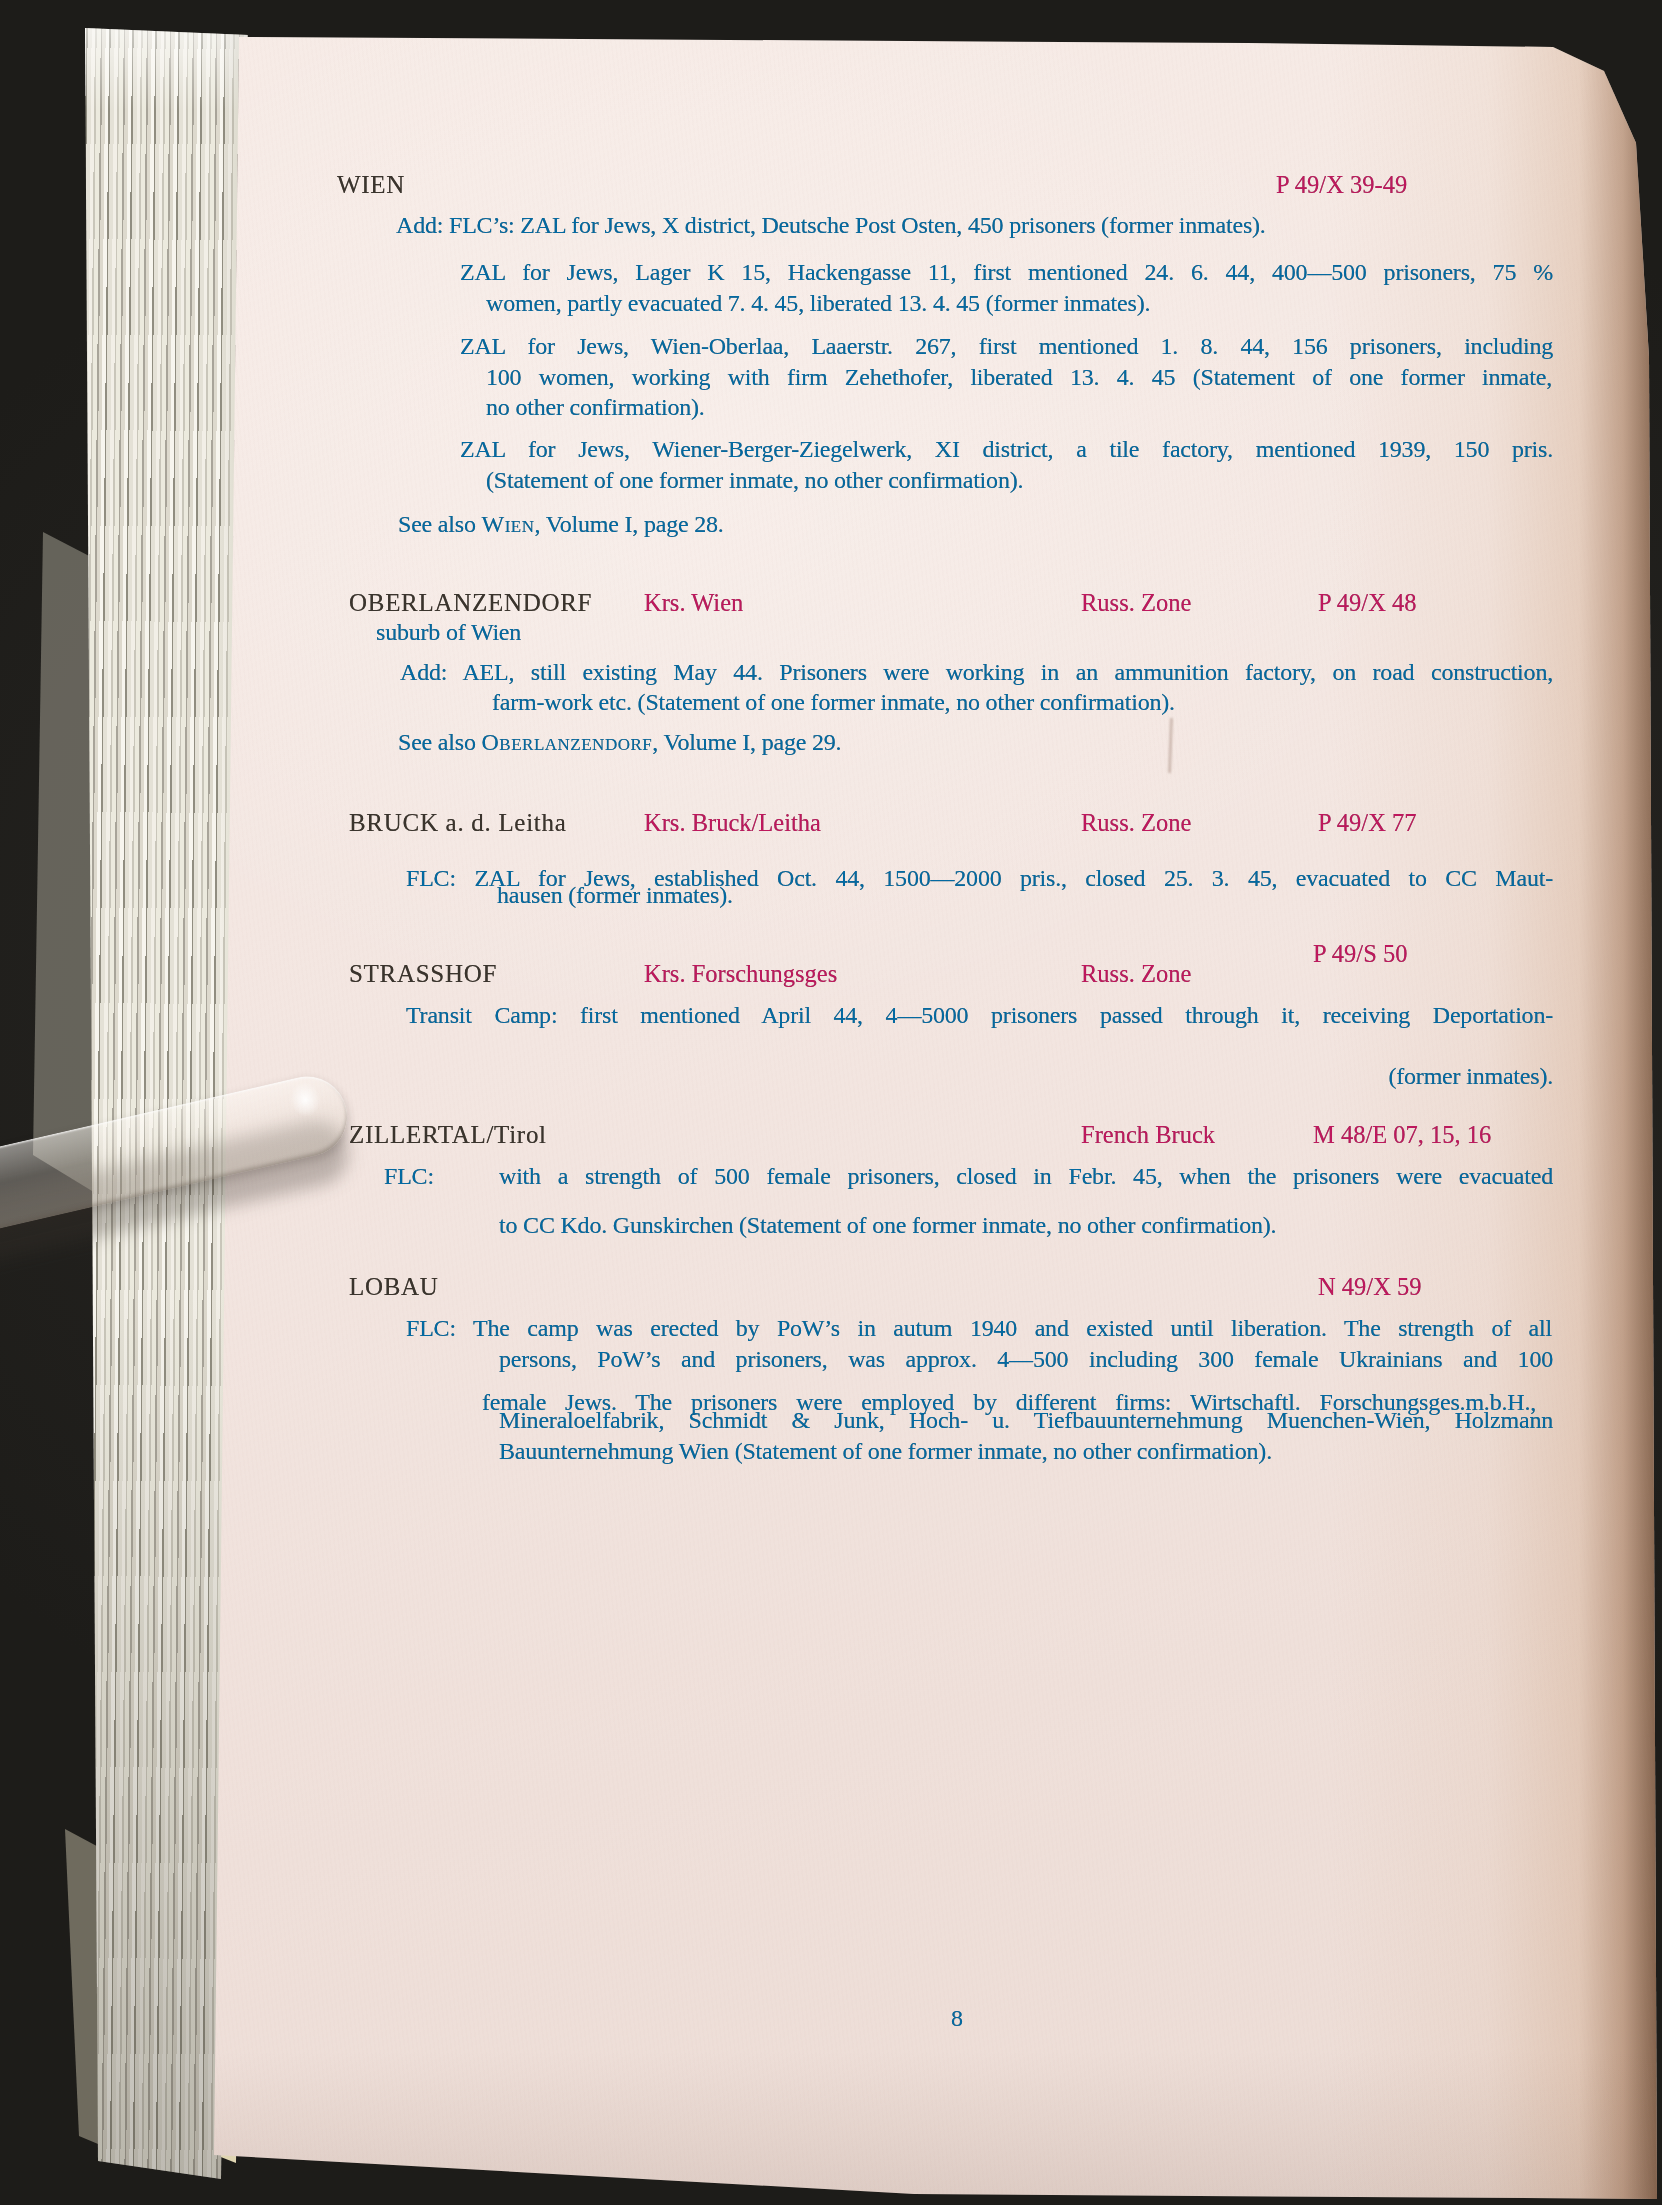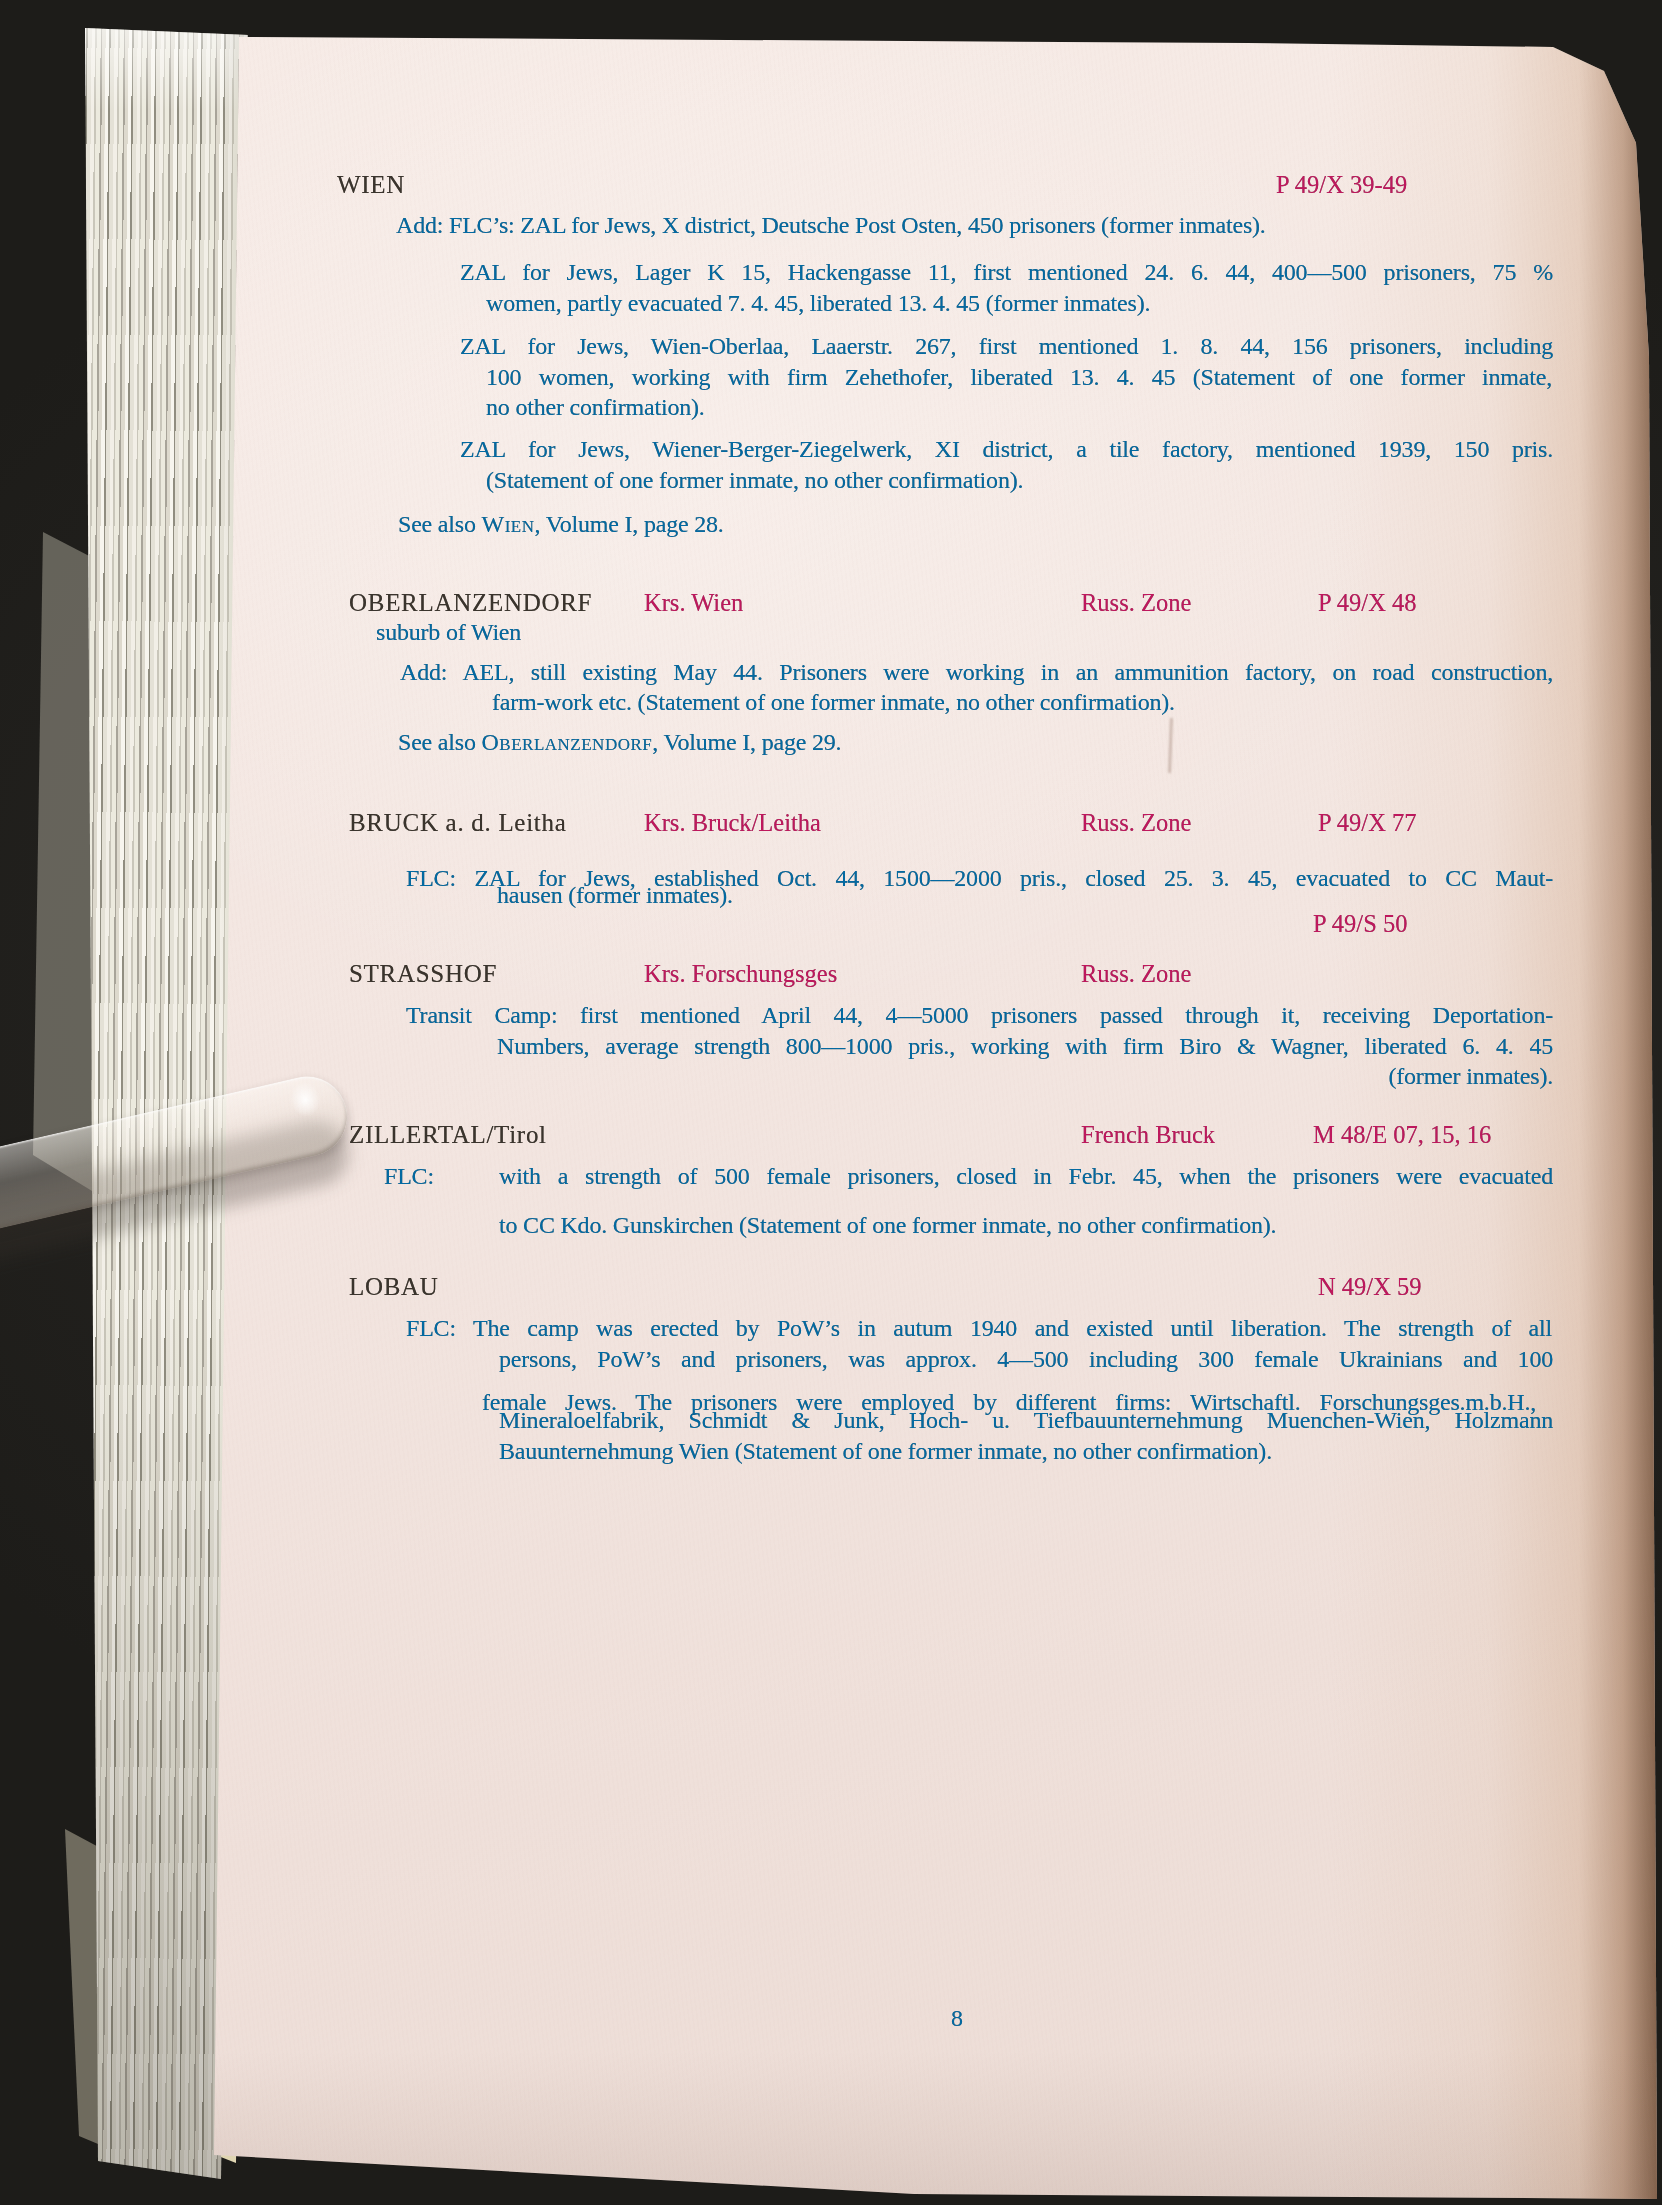--- a/index.html
+++ b/index.html
@@ -100,23 +100,22 @@
       <div class="txt l" style="left: 398px; top: 727px;">See also <span class="sc">Oberlanzendorf</span>, Volume I, page 29.</div>
       <div class="hdr" style="left: 349px; top: 807px;">BRUCK a. d. Leitha</div>
       <div class="hdr2" style="left: 644px; top: 807px;">Krs. Bruck/Leitha</div>
       <div class="hdr2" style="left: 1081px; top: 807px;">Russ. Zone</div>
       <div class="hdr2" style="left: 1318px; top: 807px;">P 49/X 77</div>
       <div class="txt j" style="left: 406px; top: 850px; width: 1147px; margin-top: 13px;">FLC: ZAL for Jews, established Oct. 44, 1500—2000 pris., closed 25. 3. 45, evacuated to CC Maut-</div>
       <div class="txt l" style="left: 497px; top: 880px; width: 1056px;">hausen (former inmates).</div>
       <div class="hdr" style="left: 349px; top: 958px;">STRASSHOF</div>
       <div class="hdr2" style="left: 644px; top: 958px;">Krs. Forschungsges</div>
       <div class="hdr2" style="left: 1081px; top: 958px;">Russ. Zone</div>
-      <div class="hdr2" style="left: 1313px; top: 908px;">P 49/S 50</div>
+      <div class="hdr2" style="left: 1313px; top: 938px;">P 49/S 50</div>
       <div class="txt j" style="left: 406px; top: 1000px; width: 1147px;">Transit Camp: first mentioned April 44, 4—5000 prisoners passed through it, receiving Deportation-</div>
-      <div class="txt j" style="left: 497px; top: 1031px; width: 1056px;">Numbers, average strength 800—1000 pris., working with firm Biro &amp; Wagner, liberated 6. 4. 45</div>
       <div class="txt r" style="left: 497px; top: 1061px; width: 1056px;">(former inmates).</div>
       <div class="hdr" style="left: 349px; top: 1119px;">ZILLERTAL/Tirol</div>
       <div class="hdr2" style="left: 1081px; top: 1119px;">French Bruck</div>
       <div class="hdr2" style="left: 1313px; top: 1119px;">M 48/E 07, 15, 16</div>
       <div class="txt l" style="left: 384px; top: 1161px;">FLC:</div>
       <div class="txt j" style="left: 499px; top: 1161px; width: 1054px;">with a strength of 500 female prisoners, closed in Febr. 45, when the prisoners were evacuated</div>
       <div class="txt l" style="left: 499px; top: 1192px; width: 1054px; margin-top: 18px;">to CC Kdo. Gunskirchen (Statement of one former inmate, no other confirmation).</div>
       <div class="hdr" style="left: 349px; top: 1271px;">LOBAU</div>
       <div class="hdr2" style="left: 1318px; top: 1271px;">N 49/X 59</div>
       <div class="txt j" style="left: 406px; top: 1313px; width: 1146px;">FLC: The camp was erected by PoW’s in autum 1940 and existed until liberation. The strength of all</div>

